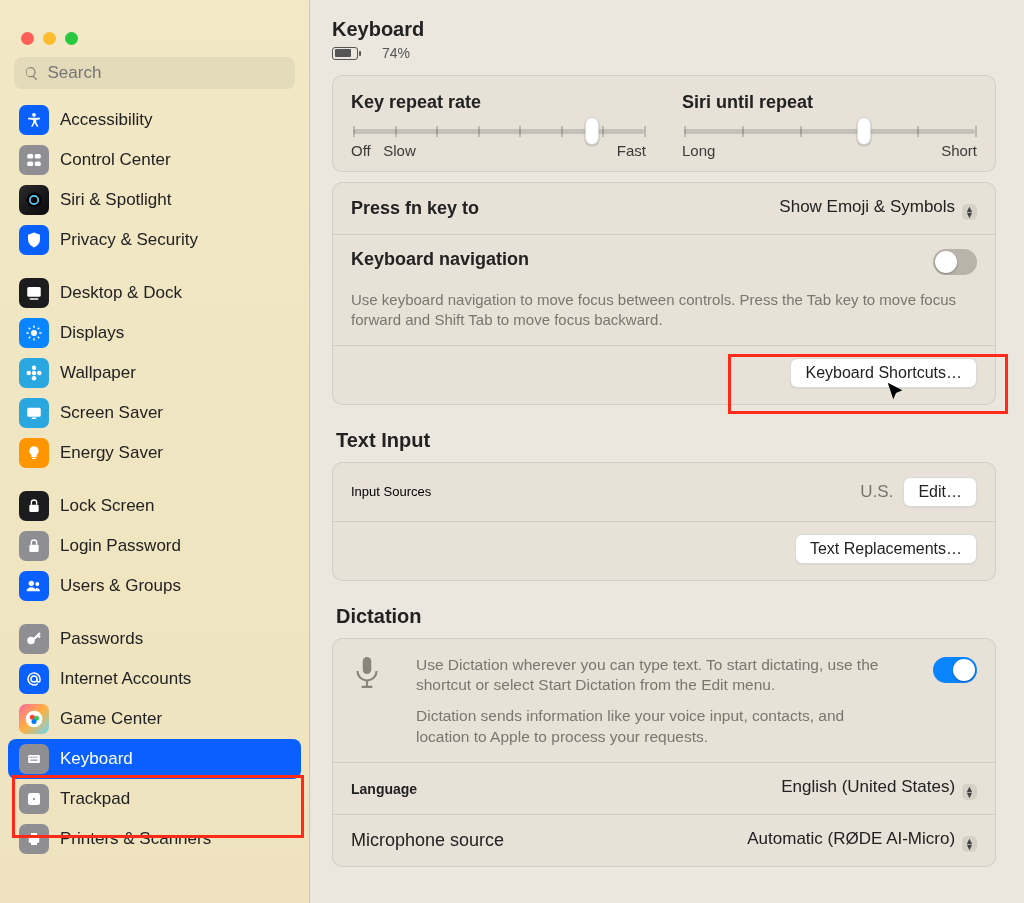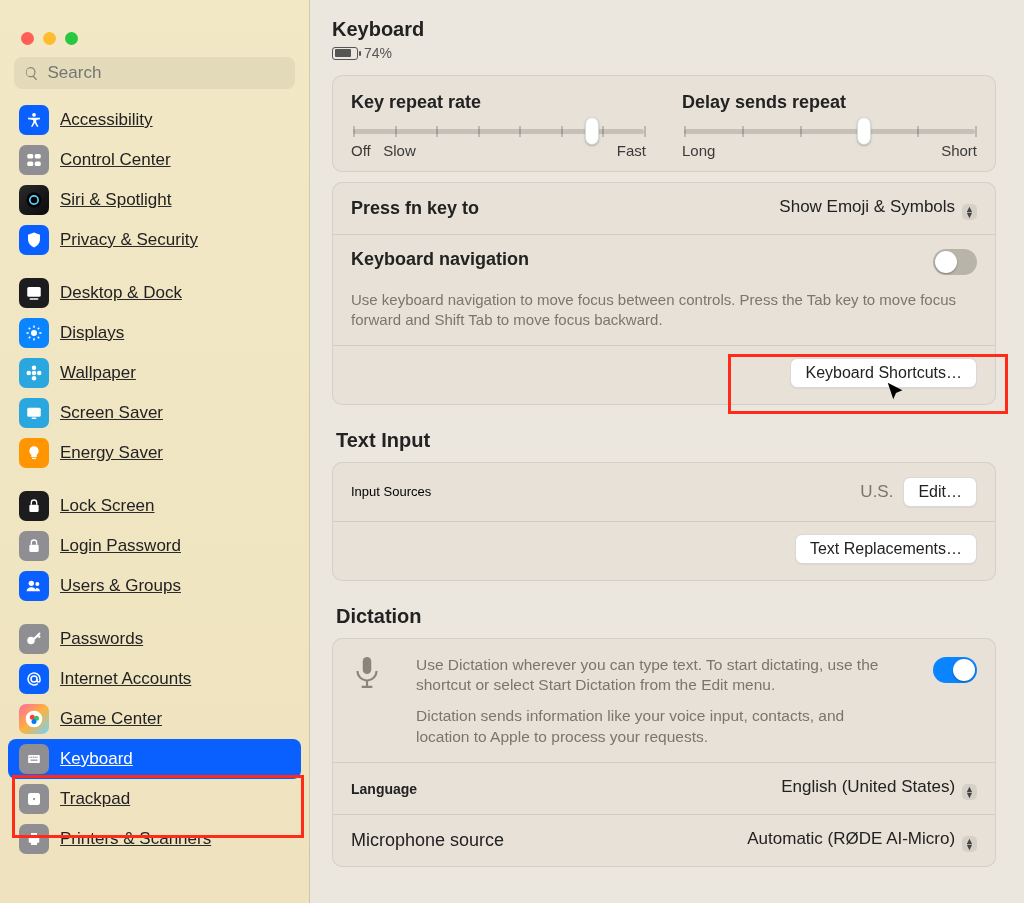--- a/index.html
+++ b/index.html
@@ -8,31 +8,31 @@
   .sidebar { width: 310px; background: linear-gradient(#f2e8c5,#efe3bf); border-right: 1px solid rgba(0,0,0,0.13); padding-top: 19px; overflow: hidden; }
   .traffic { display: flex; gap: 9px; padding: 13px 0 0 21px; }
   .dot { width: 13px; height: 13px; border-radius: 50%; }
   .dot.red { background:#ff5f57;} .dot.yellow{background:#febc2e;} .dot.green{background:#28c840;}
   .search-wrap { padding: 12px 14px 10px 14px; }
   .search { display:flex; align-items:center; gap:8px; background: rgba(0,0,0,0.055); border-radius: 8px; padding: 6px 10px; color:#8a8572; font-size:17px; }
   .search svg { width:17px; height:17px; fill:#8a8572;}
   .search input { border:none; background:transparent; outline:none; font-size:17px; color:#333; width:100%; }
   .side-list { padding: 0 8px 8px 8px; }
   .side-group { margin-top: 13px; }
-  .side-item { display:flex; align-items:center; gap:11px; padding:5px 11px; border-radius:8px; font-size:17px; color:#2b2b29; cursor:default;text-decoration:underline;}
+  .side-item { display:flex; align-items:center; gap:11px; padding:5px 11px; border-radius:8px; font-size:17px; color:#2b2b29; cursor:default;}
   .side-item .icon { width:30px; height:30px; border-radius:7px; display:flex; align-items:center; justify-content:center; color:white; flex-shrink:0;}
   .side-item.selected { background:#0a60ff; color:#fff;}
   .side-item.selected .label { color:#fff;}
   .side-item .label { color:#222; font-weight:400;}
   .highlight-box { position:absolute; border:3px solid #ff2a1a; pointer-events:none; }
   .content { flex:1; background:#ebe6de; overflow:auto; padding: 0; }
   .content-inner { padding: 18px 28px 0 22px; }
   .header { display:flex; flex-direction:column; gap:2px; padding-bottom:4px;}
   .header .title { font-size:20px; font-weight:700; color:#222; }
-  .battery { display:flex; align-items:center; gap:6px; font-size:14px; color:#555; font-weight:500; margin-top:2px;}
+  .battery { display:flex; align-items:center; gap:24px; font-size:14px; color:#555; font-weight:500; margin-top:2px;}
   .battery-icon { width:26px; height:13px; border:1.5px solid #555; border-radius:3px; position:relative;}
   .battery-icon::after{content:"";position:absolute;right:-4px;top:3px;width:2.5px;height:5px;background:#555;border-radius:1px;}
   .battery-fill{position:absolute;left:1.5px;top:1.5px;bottom:1.5px;background:#555;border-radius:1px;}
   .card { background:#e7e1d7; border:1px solid rgba(0,0,0,0.08); border-radius:10px; margin-top:10px; }
   .divider { height:1px; background:rgba(0,0,0,0.09); margin:0 0;}
   .section-title { font-size:20px; font-weight:700; color:#222; margin:24px 0 6px 4px;}
   .sliders { display:flex; gap:36px; padding:16px 18px 12px 18px; }
   .slider-col { flex:1;}
   .slider-label { font-size:18px; font-weight:600; color:#222; margin-bottom:16px;}
   .slider-track { position:relative; height:5px; background:rgba(0,0,0,0.14); border-radius:3px; margin:0 2px 8px 2px;}
@@ -299,21 +299,21 @@
                 <div class="tick" style="left: 85.7143%;"></div>
                 <div class="tick" style="left: 100%;"></div>
                 <div class="thumb" style="left: calc(82% - 7px);"></div>
               </div>
             <div class="slider-ends">
               <div><span>Off</span>&nbsp;&nbsp;&nbsp;<span>Slow</span></div>
               <span>Fast</span>
             </div>
           </div>
           <div class="slider-col">
-            <div class="slider-label">Delay sends repeat</div>
+            <div class="slider-label">Siri until repeat</div>
             <div class="slider-track" id="delay-track">
                 <div class="tick" style="left: 0%;"></div>
                 <div class="tick" style="left: 20%;"></div>
                 <div class="tick" style="left: 40%;"></div>
                 <div class="tick" style="left: 60%;"></div>
                 <div class="tick" style="left: 80%;"></div>
                 <div class="tick" style="left: 100%;"></div>
                 <div class="thumb" style="left: calc(62% - 7px);"></div>
               </div>
             <div class="slider-ends">

